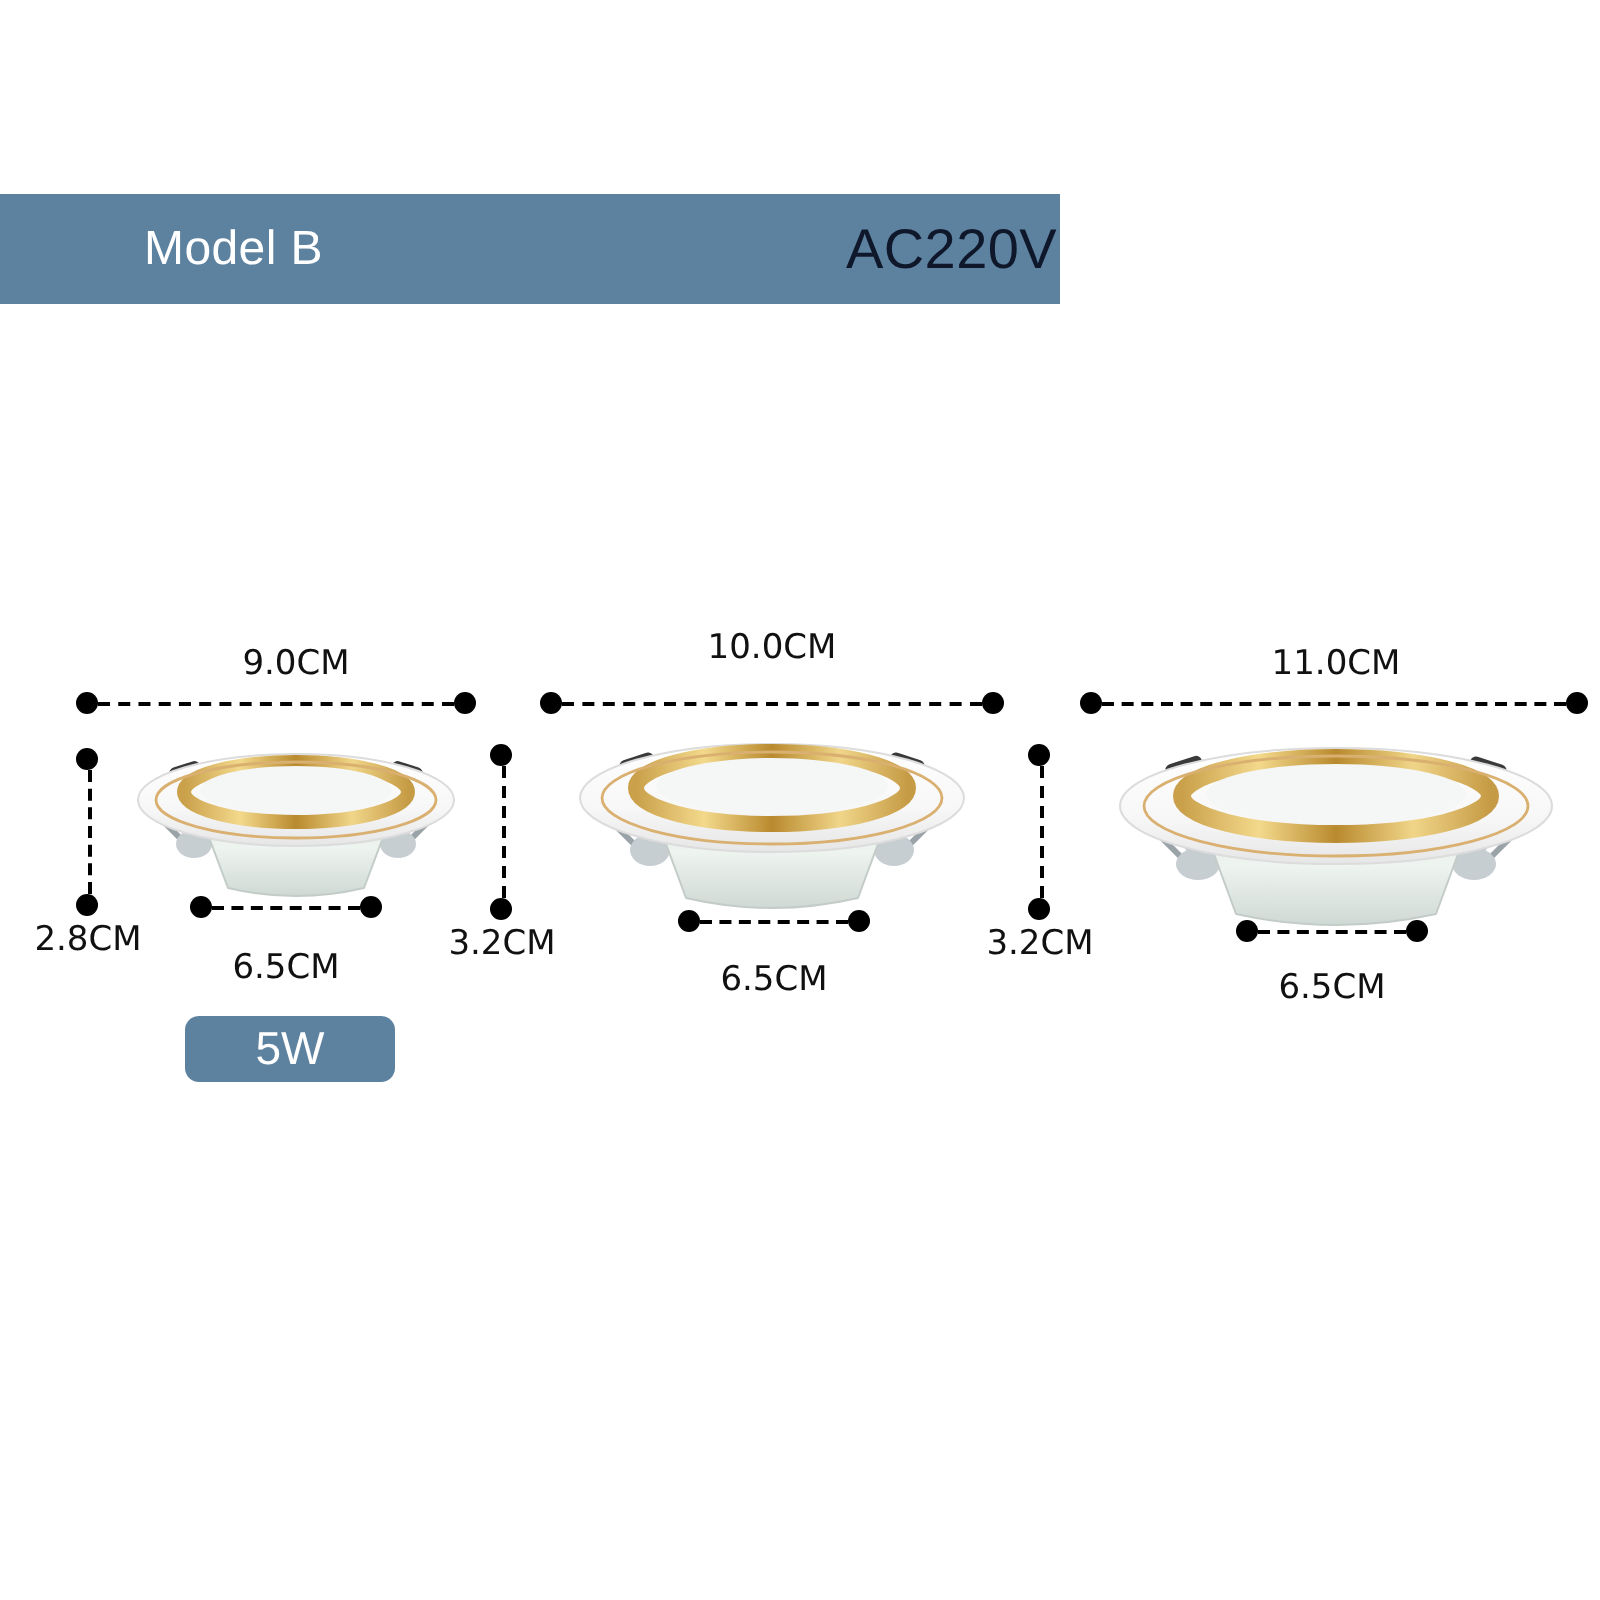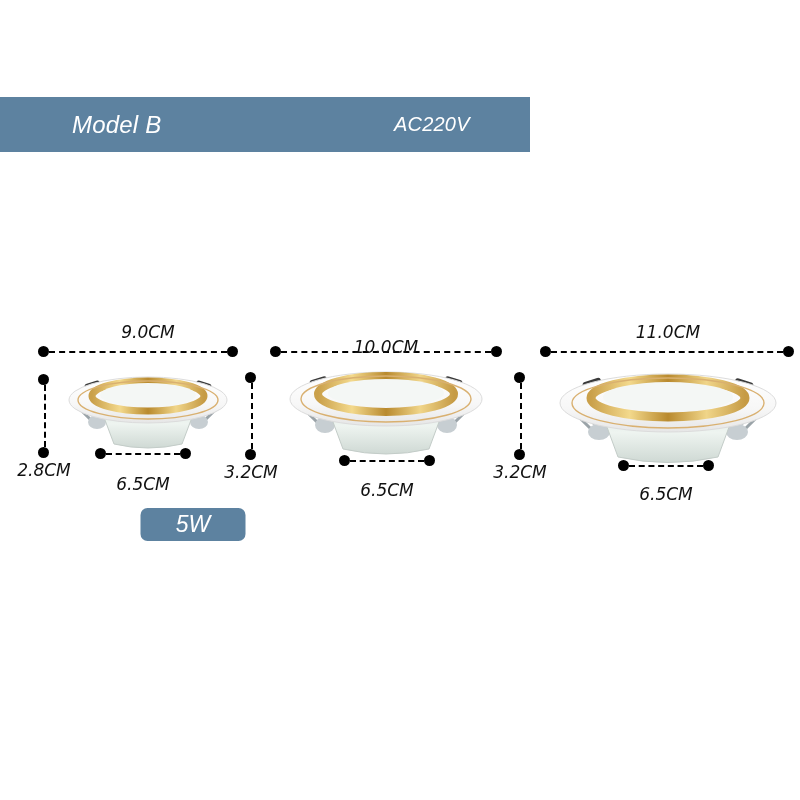--- a/index.html
+++ b/index.html
@@ -12,21 +12,20 @@
     background: #ffffff;
     font-family: "DejaVu Sans", "Liberation Sans", sans-serif;
     overflow: hidden;
     position: relative;
   }
 
   #stage {
     position: relative;
     width: 800px;
     height: 576px;
-    font-style: italic;
   }
 
   
   .header-bar {
     position: absolute;
     left: 0;
     top: 97px;
     width: 530px;
     height: 55px;
     background: #5d82a0;
@@ -36,23 +35,23 @@
   .header-title {
     position: absolute;
     left: 72px;
     color: #ffffff;
     font-size: 24px;
     font-family: "Liberation Sans", sans-serif;
     letter-spacing: 0.2px;
   }
   .header-voltage {
     position: absolute;
-    left: 394px;
-    color: #ffffff;
-    font-size: 20px;
+    left: 423px;
+    color: #0f172a;
+    font-size: 28px;
     font-family: "Liberation Sans", sans-serif;
     letter-spacing: 0.2px;
   }
 
   
   .cell {
     position: absolute;
   }
 
   
@@ -172,31 +171,31 @@
         <ellipse cx="83" cy="40" rx="79" ry="23" fill="url(#g5rim)" stroke="#dcdcdc" stroke-width="1"></ellipse>
 
         <ellipse cx="83" cy="36" rx="56" ry="15" fill="none" stroke="url(#g5gold)" stroke-width="7"></ellipse>
 
         <ellipse cx="83" cy="40" rx="70" ry="19" fill="none" stroke="#d9b070" stroke-width="1.4"></ellipse>
 
         <ellipse cx="83" cy="35" rx="48" ry="12" fill="#f4f7f5"></ellipse>
       </svg>
     </div>
 
-    <div class="badge" style="left:145px; top:348px; width:105px;margin-left:48px;">
+    <div class="badge" style="left:145px; top:348px; width:105px;">
       <span>5W</span>
     </div>
   </div>
 
   <div class="cell" style="left:255px; top:160px; width:265px; height:225px;">
 
     <div class="dot" style="left:15px;  top:186px;"></div>
     <div class="dash-h" style="left:26px; top:191px; width:210px;"></div>
     <div class="dot" style="left:236px; top:186px;"></div>
-    <div class="dim-label top" style="left:131px; top:177px;">10.0CM</div>
+    <div class="dim-label top" style="left:131px; top:154px;">10.0CM</div>
 
     <div class="dot" style="left:-10px; top:212px;"></div>
     <div class="dash-v" style="left:-4.5px; top:223px; height:66px;"></div>
     <div class="dot" style="left:-10px; top:289px;"></div>
     <div class="dim-label side" style="left:-4px; top:302px;">3.2CM</div>
 
     <div class="dot" style="left:84px;  top:295px;"></div>
     <div class="dash-h" style="left:95px; top:300px; width:74px;"></div>
     <div class="dot" style="left:169px; top:295px;"></div>
     <div class="dim-label bottom" style="left:132px; top:320px;">6.5CM</div>

